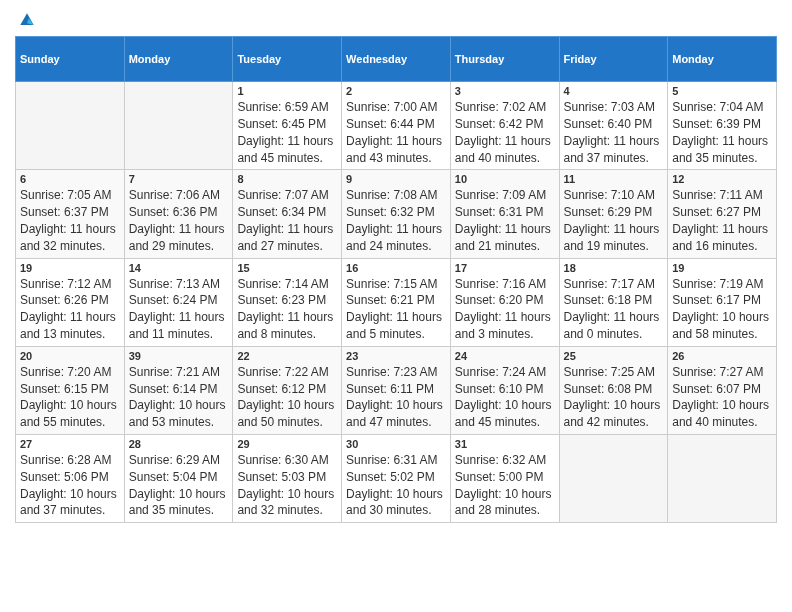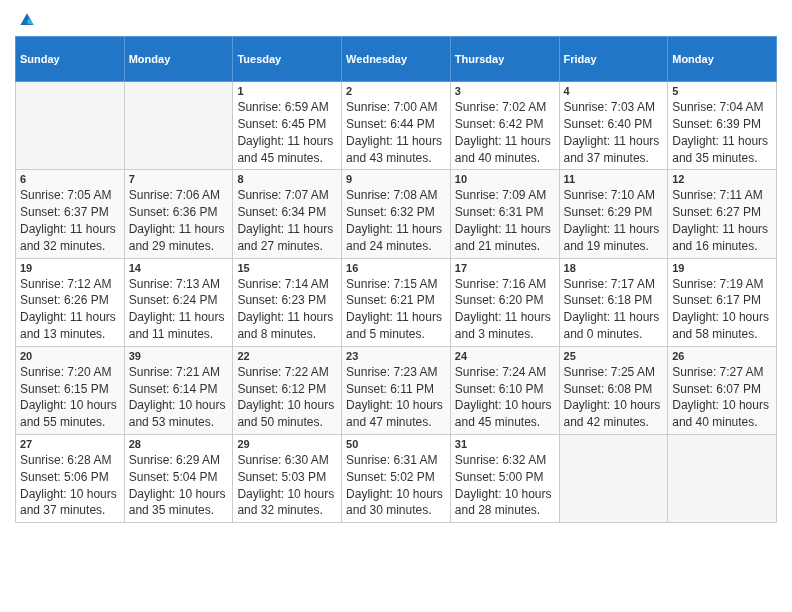--- a/index.html
+++ b/index.html
@@ -245,21 +245,21 @@
           </td>
           <td>
             <span class="day-num">28</span>
             <div class="day-info">Sunrise: 6:29 AM<br>Sunset: 5:04 PM<br>Daylight: 10 hours and 35 minutes.</div>
           </td>
           <td>
             <span class="day-num">29</span>
             <div class="day-info">Sunrise: 6:30 AM<br>Sunset: 5:03 PM<br>Daylight: 10 hours and 32 minutes.</div>
           </td>
           <td>
-            <span class="day-num">50</span>
+            <span class="day-num">30</span>
             <div class="day-info">Sunrise: 6:31 AM<br>Sunset: 5:02 PM<br>Daylight: 10 hours and 30 minutes.</div>
           </td>
           <td>
             <span class="day-num">31</span>
             <div class="day-info">Sunrise: 6:32 AM<br>Sunset: 5:00 PM<br>Daylight: 10 hours and 28 minutes.</div>
           </td>
           <td class="empty"></td>
           <td class="empty"></td>
         </tr>
       </tbody>

